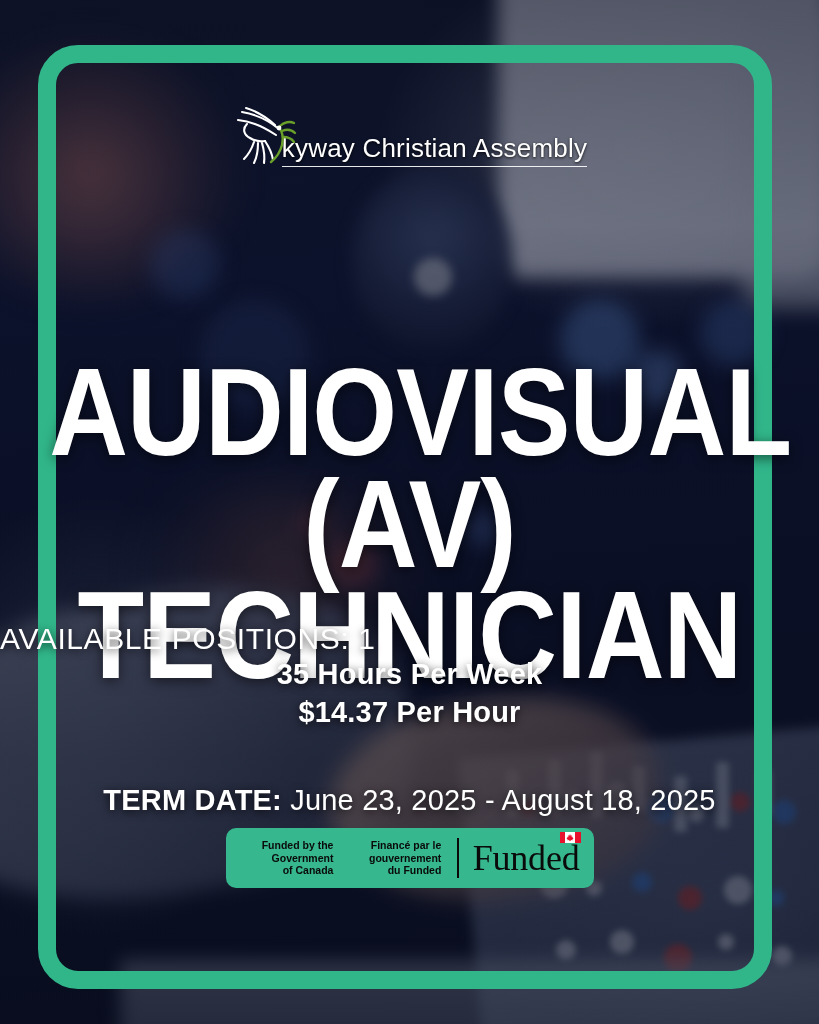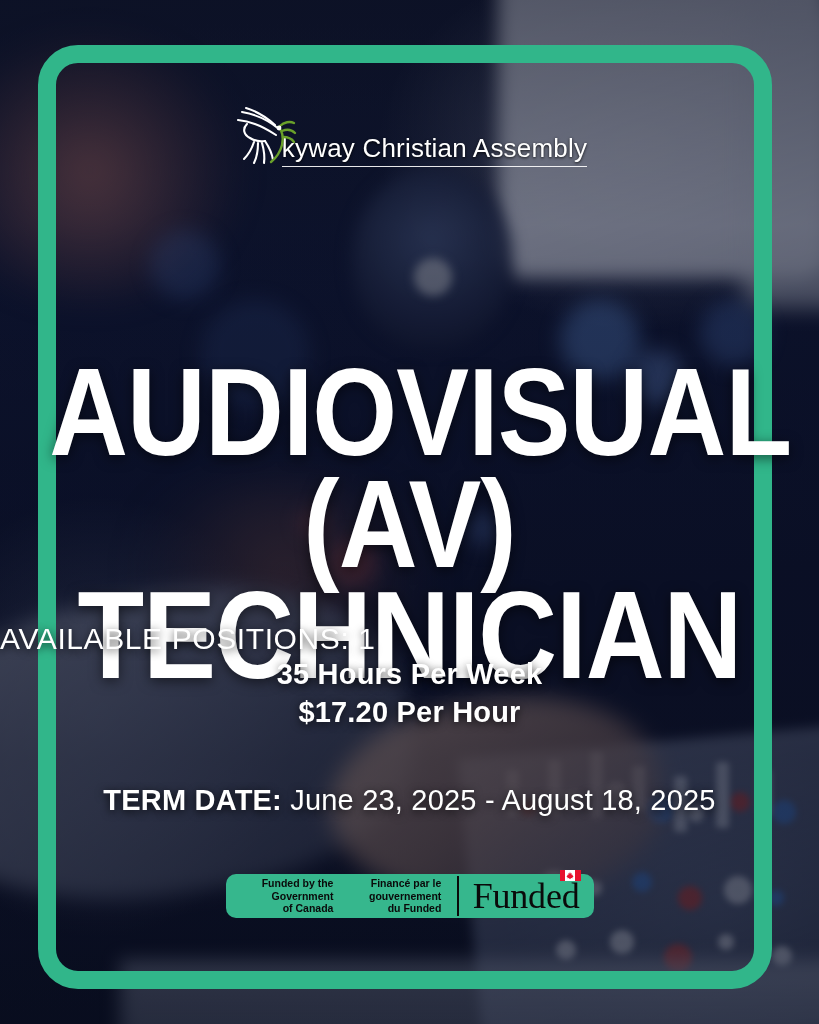--- a/index.html
+++ b/index.html
@@ -247,24 +247,24 @@
     font-weight: 400;
     letter-spacing: 0.2px;
     text-shadow: 0 2px 8px rgba(0,0,0,0.8);
   }
   .termdate .lead { font-weight: 700; }
 
   
   .canada-badge {
     position: absolute;
     left: 50%;
-    top: 874px;
+    top: 828px;
     transform: translateX(-50%);
     width: 368px;
-    height: 44px;
+    height: 60px;
     background: #36b78d;
     border-radius: 10px;
     display: flex;
     align-items: center;
     padding: 0 14px;
     box-sizing: border-box;
   }
   .cb-text {
     font-size: 10.5px;
     line-height: 1.22;
@@ -390,21 +390,21 @@
 
     <h1 class="headline">
       <span class="l1">AUDIOVISUAL</span>
       <span class="l2">(AV) TECHNICIAN</span>
     </h1>
 
     <div class="positions">AVAILABLE POSITIONS: 1</div>
 
     <div class="terms">
       <div>35 Hours Per Week</div>
-      <div>$17.20 Per Hour</div>
+      <div>$14.37 Per Hour</div>
     </div>
 
     <div class="termdate">
       <span class="lead">TERM DATE:</span>
       <span>June 23, 2025 - August 18, 2025</span>
     </div>
 
     <div class="canada-badge">
       <div class="cb-text cb-en">Funded by the
 Government

